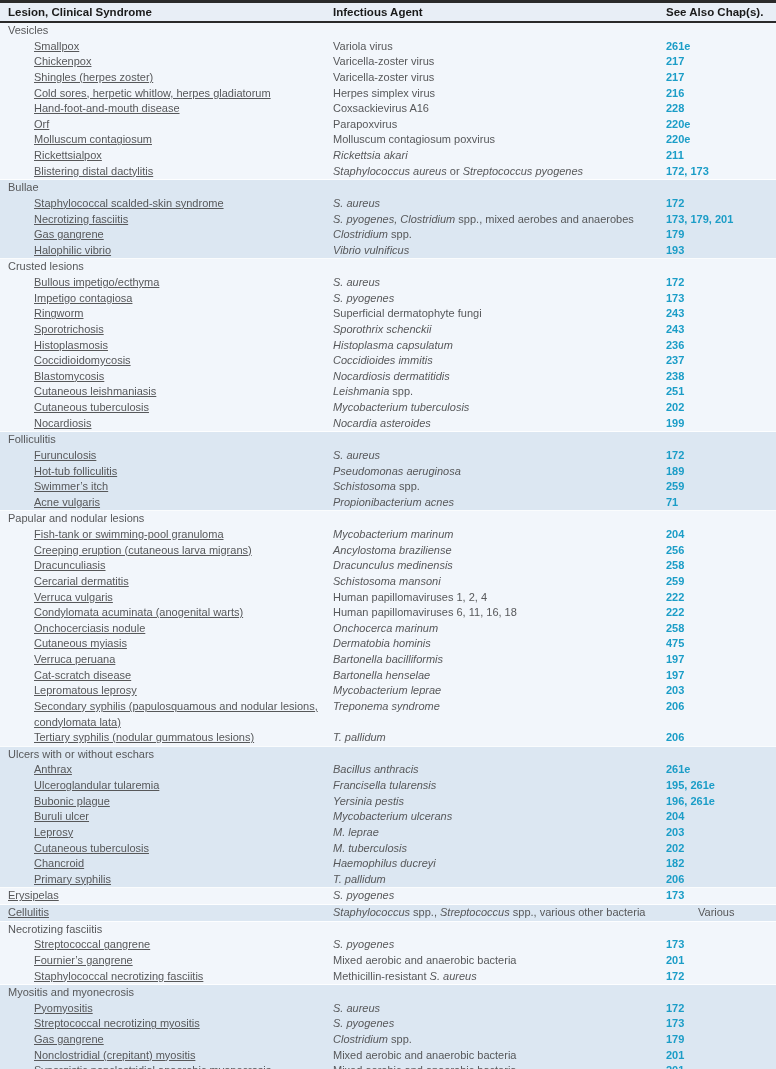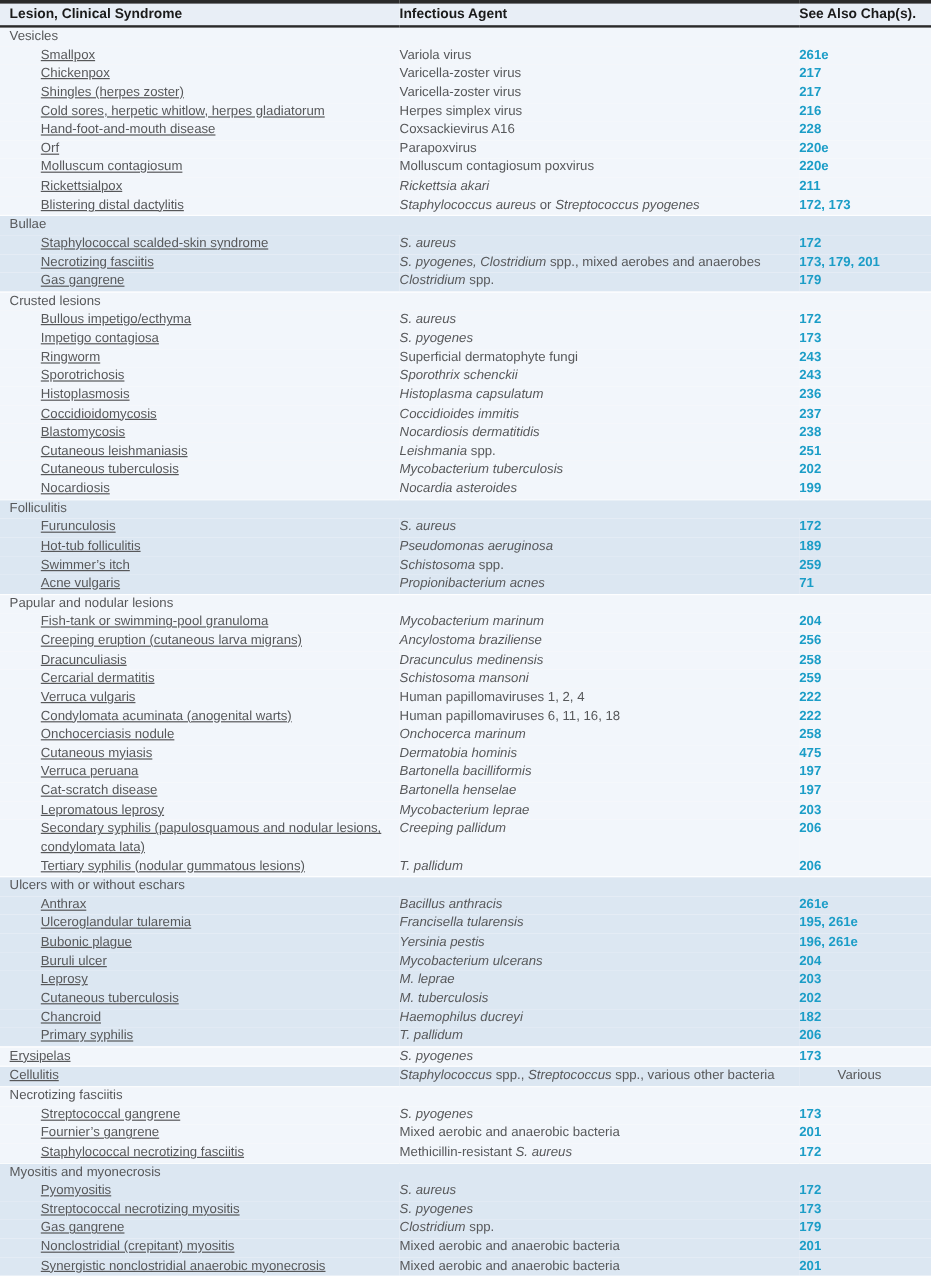--- a/index.html
+++ b/index.html
@@ -127,20 +127,25 @@
       <tr class="shaded">
         <td class="lesion">Necrotizing fasciitis</td>
         <td class="agent"><i>S. pyogenes, Clostridium</i><span> spp., mixed aerobes and anaerobes</span></td>
         <td class="chap"><span class="link">173, 179, 201</span></td>
       </tr>
       <tr class="shaded">
         <td class="lesion">Gas gangrene</td>
         <td class="agent"><i>Clostridium</i><span> spp.</span></td>
         <td class="chap"><span class="link">179</span></td>
       </tr>
+      <tr class="shaded">
+        <td class="lesion">Halophilic vibrio</td>
+        <td class="agent"><i>Vibrio vulnificus</i></td>
+        <td class="chap"><span class="link">193</span></td>
+      </tr>
       <tr class="light sec-start">
         <td class="sec-name" colspan="3">Crusted lesions</td>
       </tr>
       <tr class="light">
         <td class="lesion">Bullous impetigo/ecthyma</td>
         <td class="agent"><i>S. aureus</i></td>
         <td class="chap"><span class="link">172</span></td>
       </tr>
       <tr class="light">
         <td class="lesion">Impetigo contagiosa</td>
@@ -263,21 +268,21 @@
         <td class="agent"><i>Bartonella henselae</i></td>
         <td class="chap"><span class="link">197</span></td>
       </tr>
       <tr class="light">
         <td class="lesion">Lepromatous leprosy</td>
         <td class="agent"><i>Mycobacterium leprae</i></td>
         <td class="chap"><span class="link">203</span></td>
       </tr>
       <tr class="light">
         <td class="lesion">Secondary syphilis (papulosquamous and nodular lesions, condylomata lata)</td>
-        <td class="agent"><i>Creeping pallidum</i></td>
+        <td class="agent"><i>Treponema syndrome</i></td>
         <td class="chap"><span class="link">206</span></td>
       </tr>
       <tr class="light">
         <td class="lesion">Tertiary syphilis (nodular gummatous lesions)</td>
         <td class="agent"><i>T. pallidum</i></td>
         <td class="chap"><span class="link">206</span></td>
       </tr>
       <tr class="shaded sec-start">
         <td class="sec-name" colspan="3">Ulcers with or without eschars</td>
       </tr>

